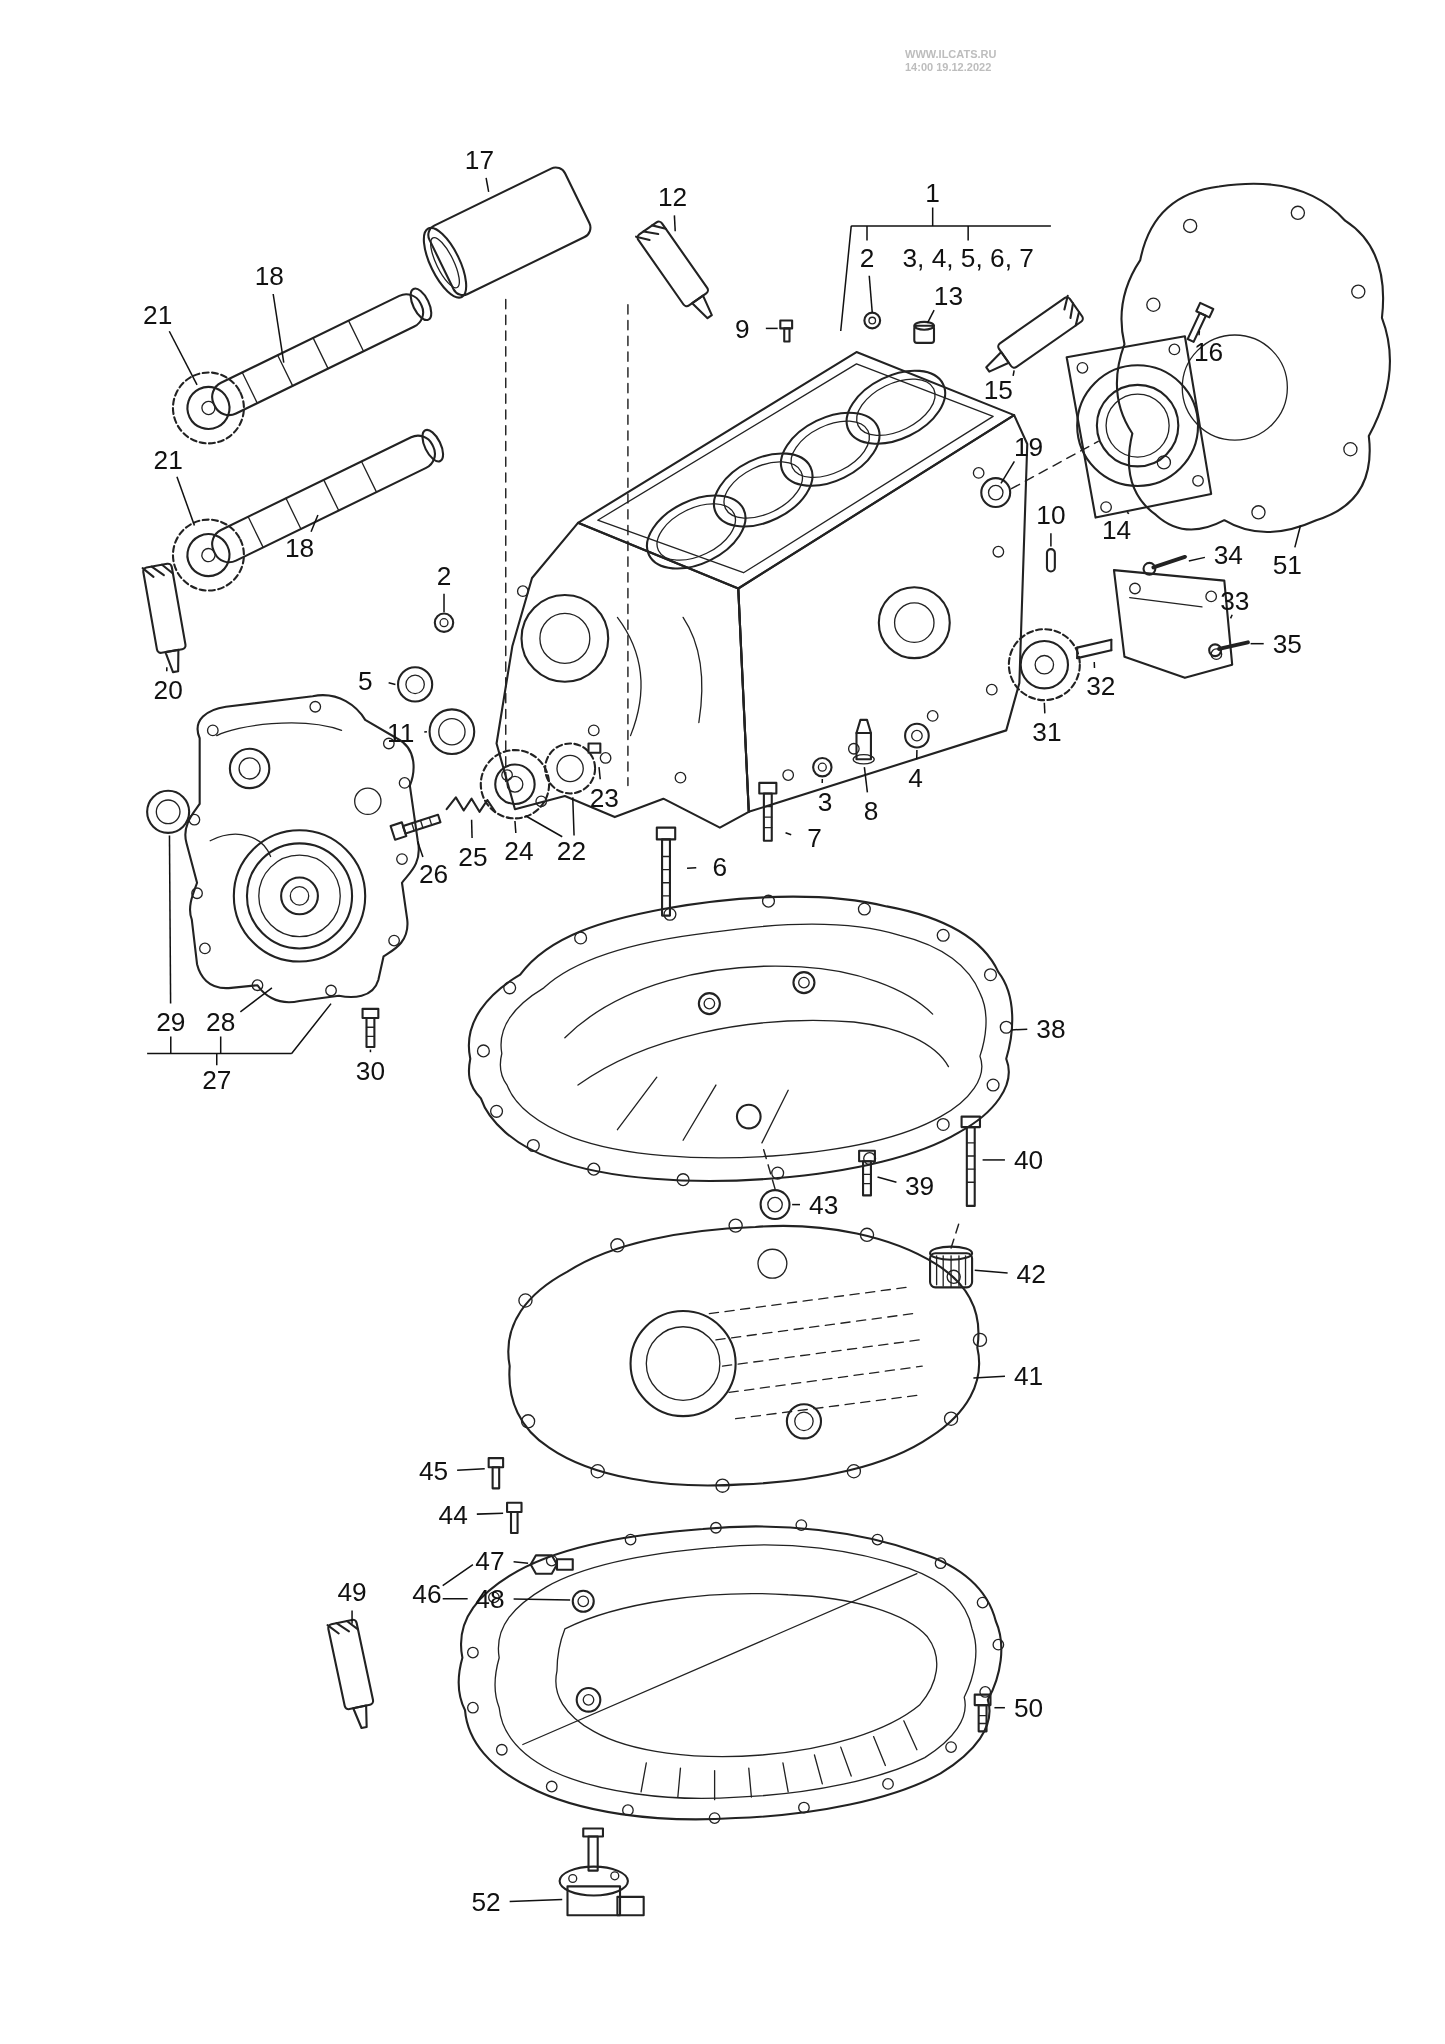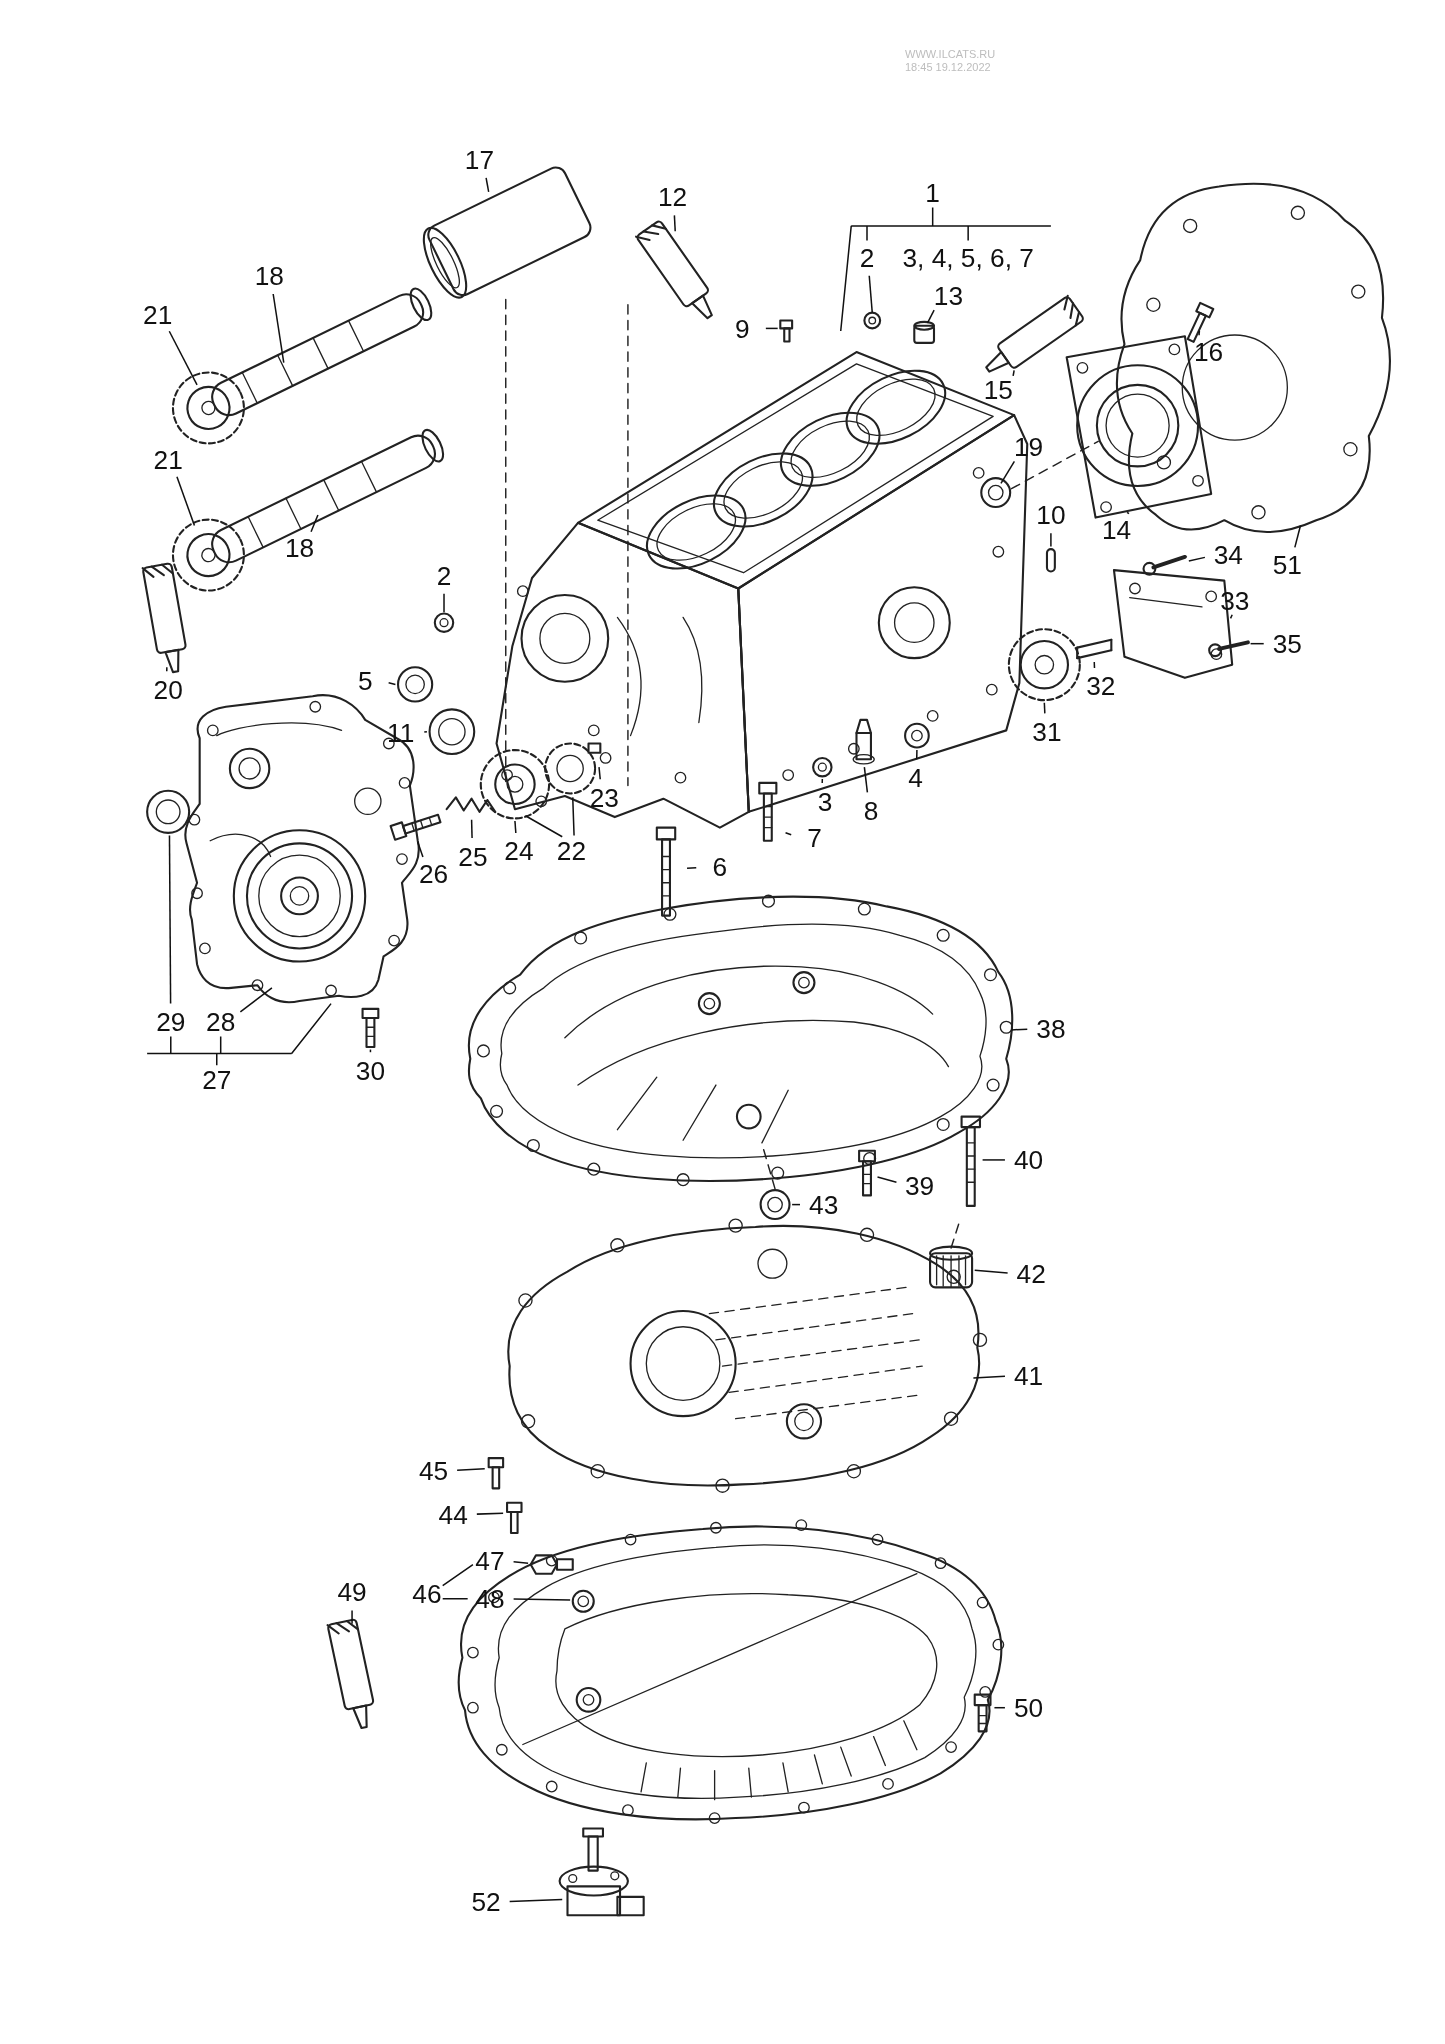--- a/index.html
+++ b/index.html
@@ -1,33 +1,33 @@
 <!DOCTYPE html>
 <html><head>
 <meta charset="utf-8">
 <style>
   html,body{margin:0;padding:0;background:#ffffff;}
   .page{position:relative;width:1445px;height:2044px;background:#ffffff;overflow:hidden;
         font-family:"Liberation Sans",sans-serif;}
   .diagram-svg{position:absolute;left:0;top:0;}
-  .watermark{position:absolute;left:905px;top:48px;color:#bdbdbd;font-size:11px;line-height:13px;}
+  .watermark{position:absolute;left:905px;top:48px;color:#bdbdbd;font-size:11px;line-height:13px;font-weight:bold;}
   .callout{font-family:"Liberation Sans",sans-serif;font-size:20px;fill:#111;}
   .art{stroke:#222;fill:none;stroke-width:1.6;stroke-linejoin:round;stroke-linecap:round;}
   .thin{stroke-width:1;}
   .dash{stroke-dasharray:7 5;stroke-width:1.1;}
   .teeth{stroke-dasharray:4.5 2.6;}
   .leader{stroke:#111;stroke-width:1.15;}
 </style>
 </head>
 <body>
 <div class="page">
 
 <div class="watermark">
   <div>WWW.ILCATS.RU</div>
-  <div>18:45 19.12.2022</div>
+  <div>14:00 19.12.2022</div>
 </div>
 
 <svg class="diagram-svg" width="1445" height="2044" viewBox="0 0 1100 1556" xmlns="http://www.w3.org/2000/svg">
 
   <g class="art dash">
     <line x1="385" y1="228" x2="385" y2="598"></line>
     <line x1="478" y1="232" x2="478" y2="598"></line>
     <line x1="770" y1="372" x2="836" y2="336"></line>
     <line x1="724" y1="950" x2="731" y2="928"></line>
     <line x1="590" y1="905" x2="581" y2="874"></line>

